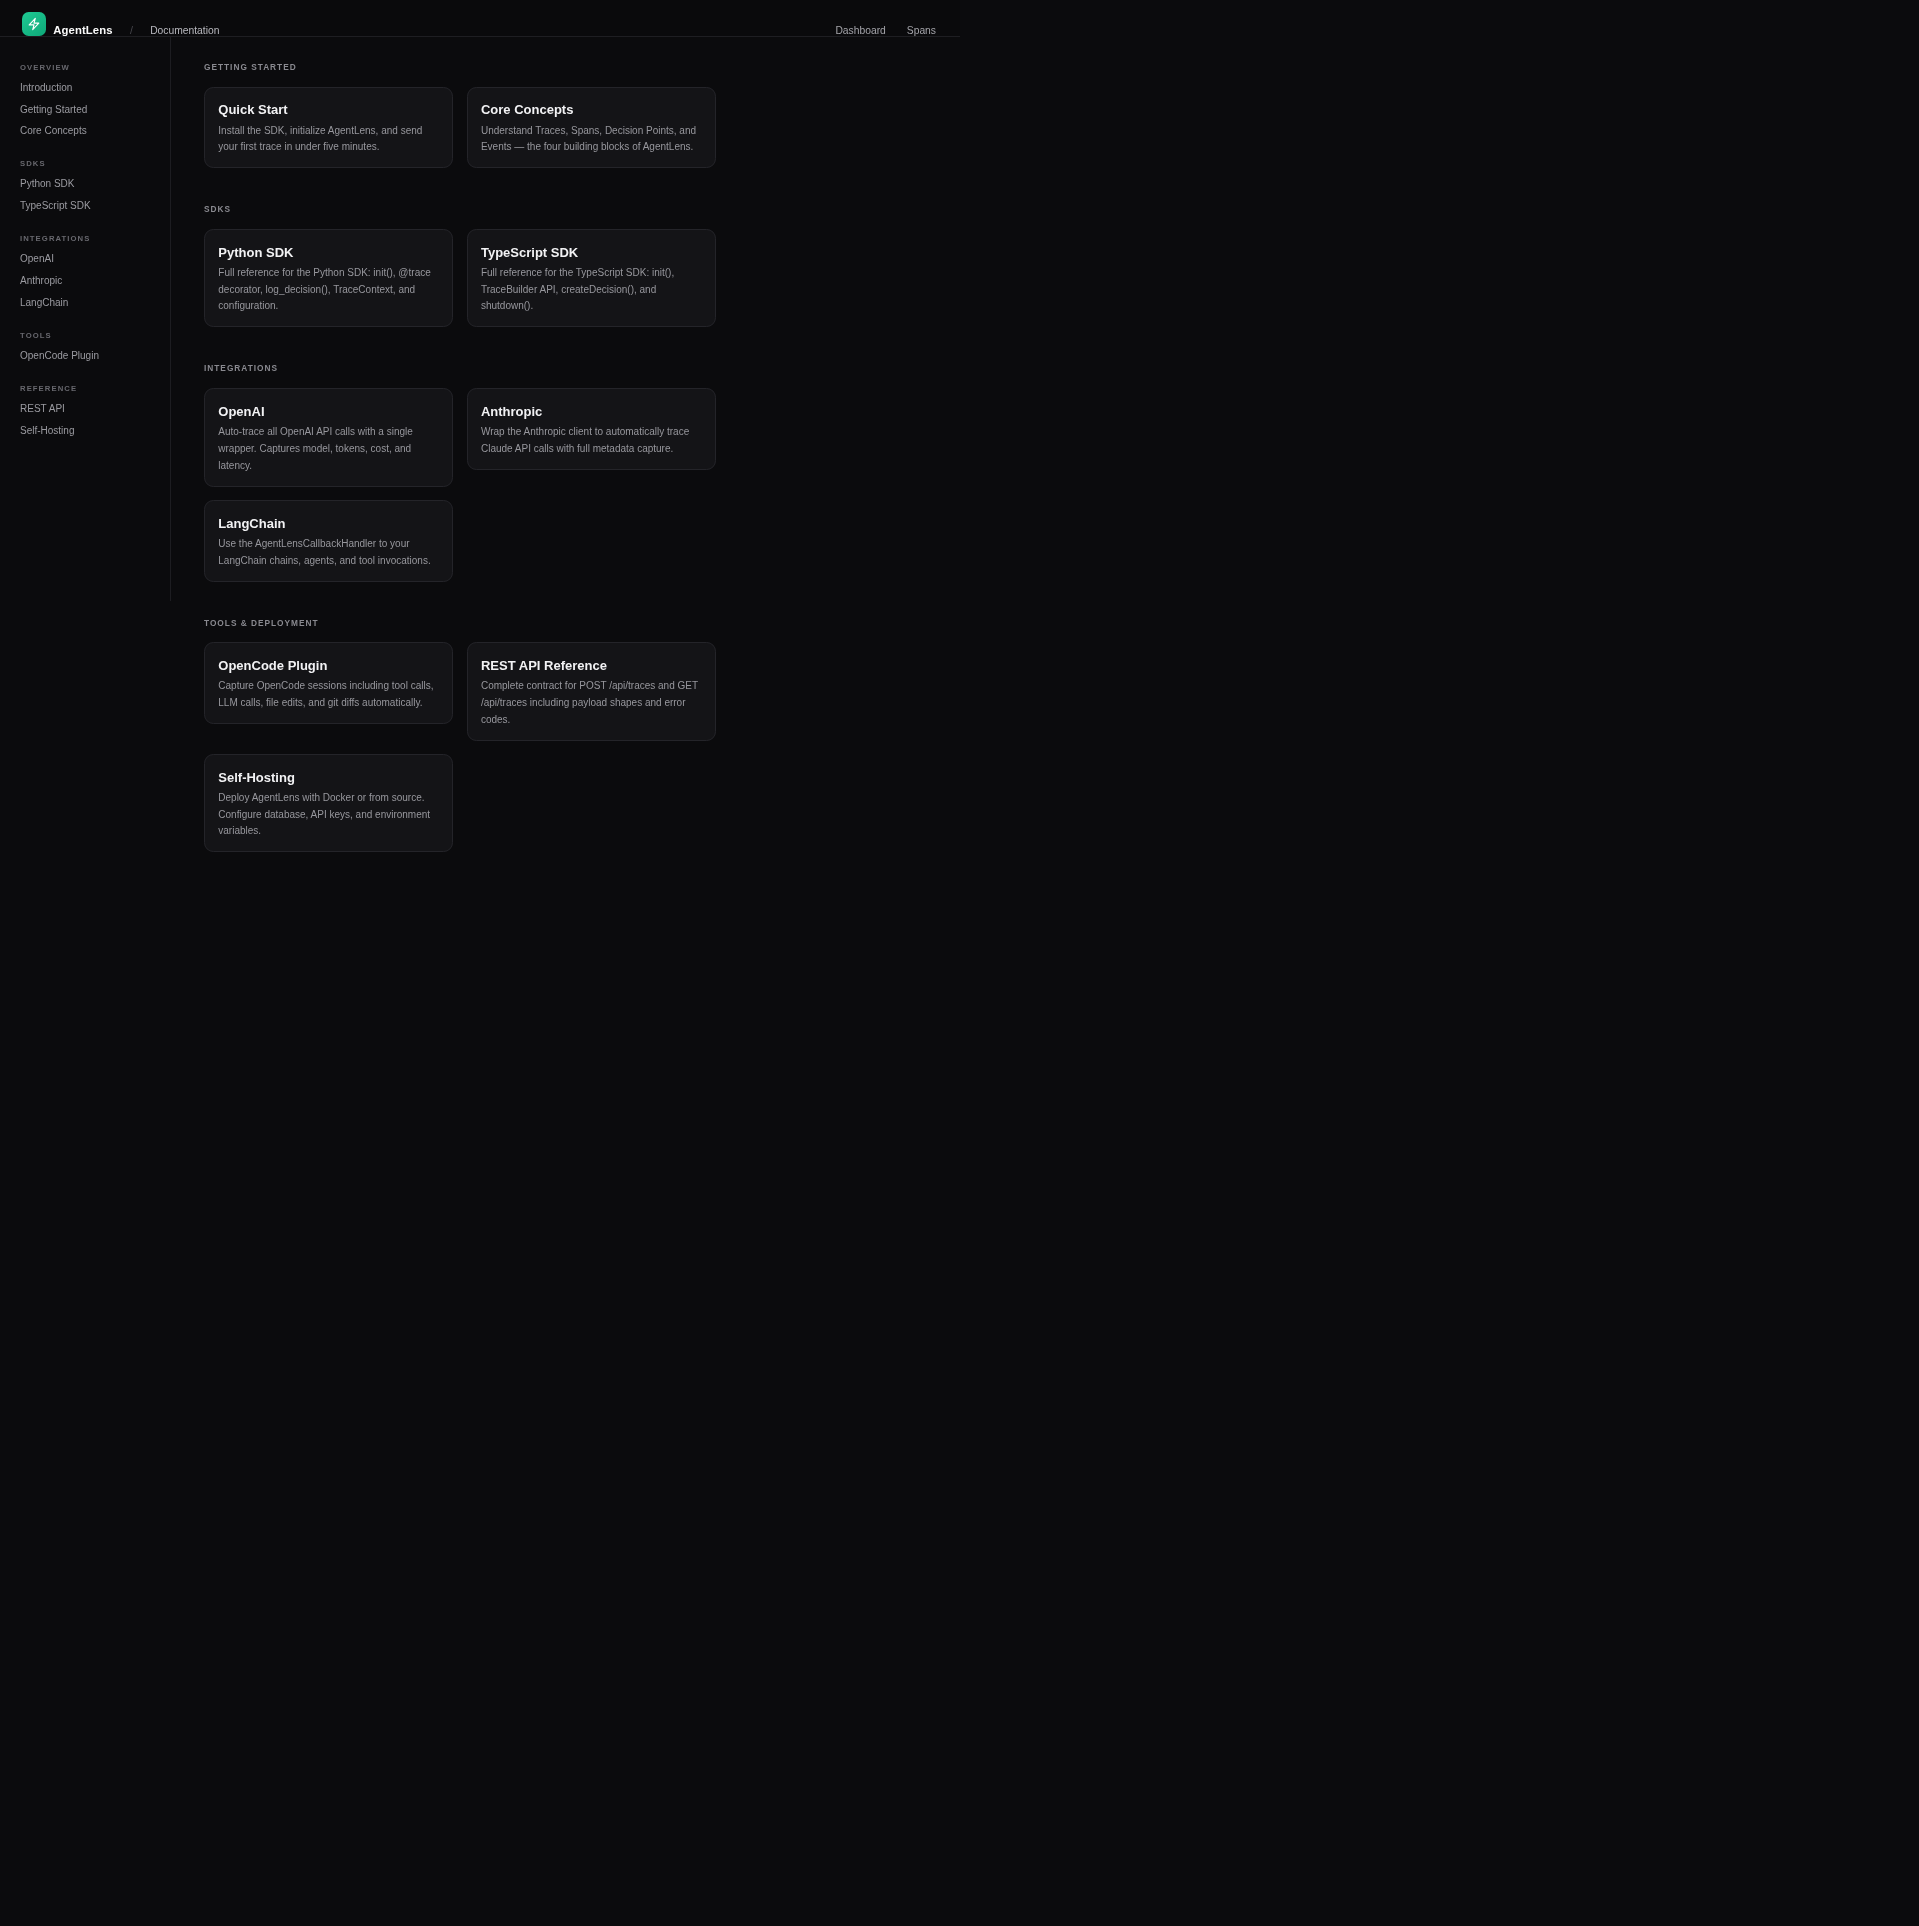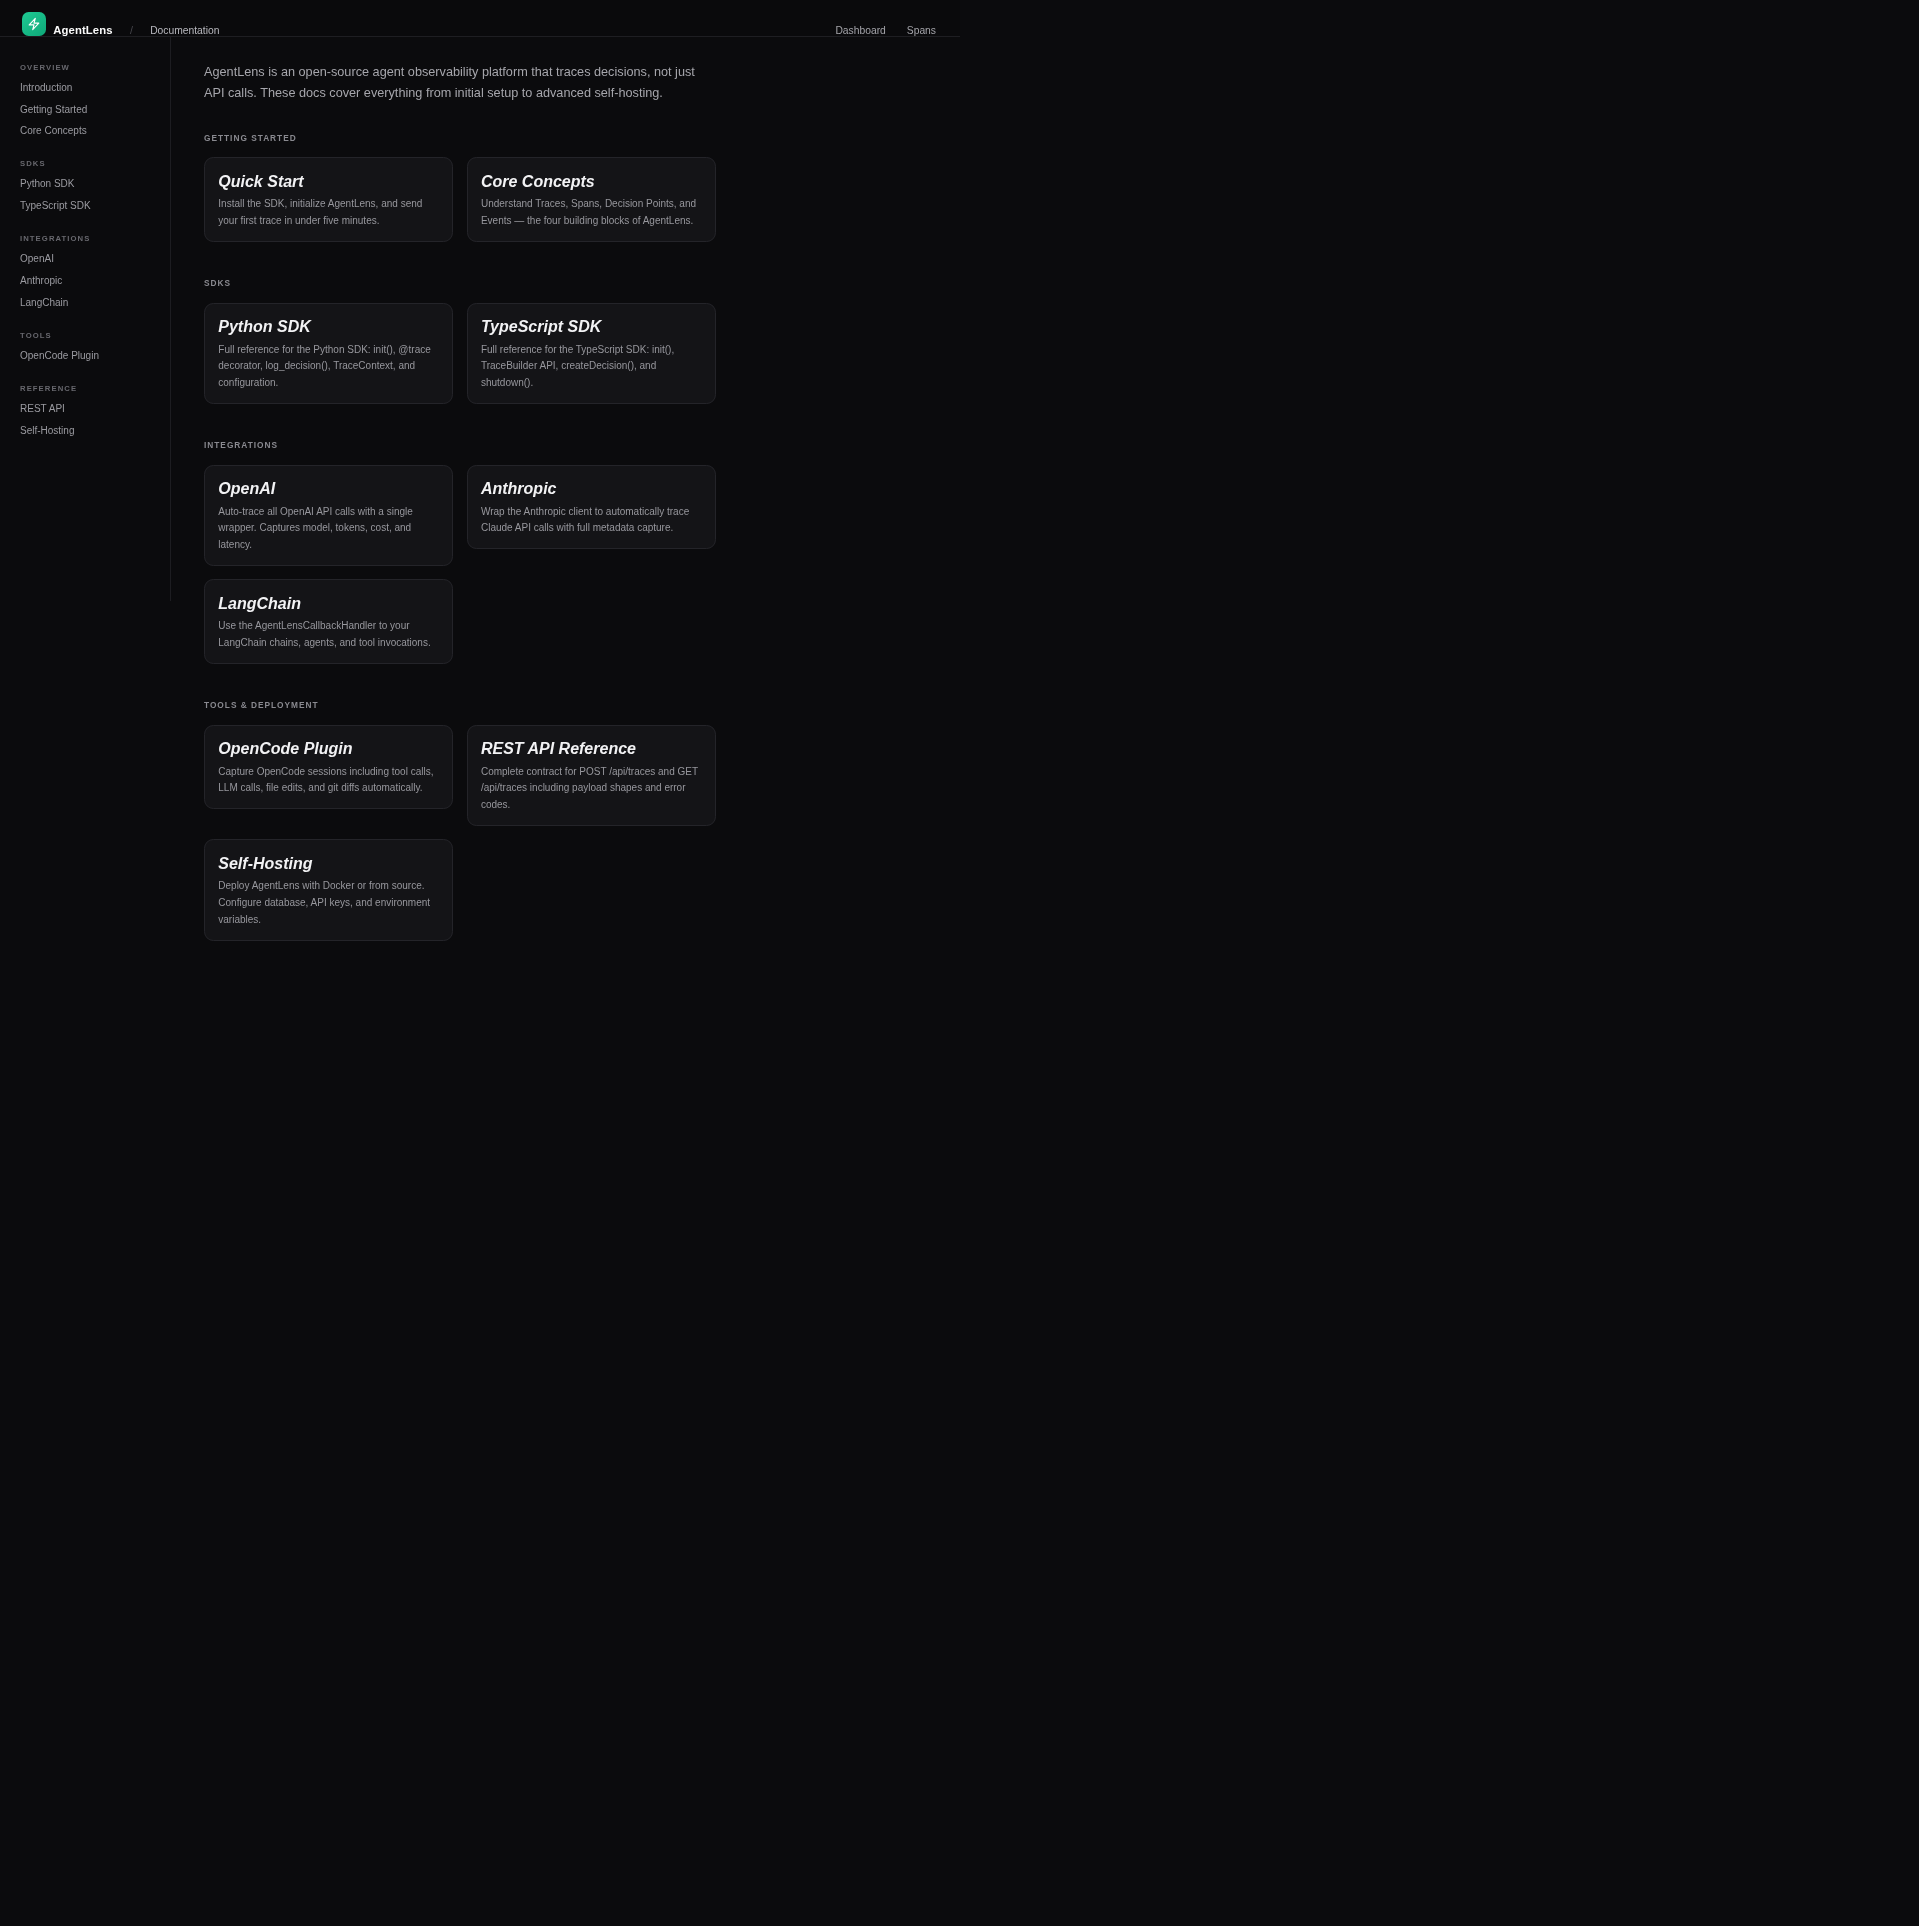--- a/index.html
+++ b/index.html
@@ -68,21 +68,21 @@
   }
   .card-grid {
     display:grid; grid-template-columns:1fr 1fr;
     gap:13.3px; align-items:start;
   }
   .card {
     background:#141417; border:0.7px solid #242429;
     border-radius:9.3px; padding:14.7px 14.7px 11.3px 13.3px;
     cursor:pointer;
   }
-  .card-title { font-size:16px; font-weight:700; color:#f2f2f4; margin:0 0 5.3px;font-style:italic; }
+  .card-title { font-size:13px; font-weight:700; color:#f2f2f4; margin:0 0 5.3px; }
   .card-desc { font-size:10px; line-height:16.7px; color:#97979d; margin:0; }
 </style>
 </head>
 <body>
 
 <header class="topnav">
   <div class="logo-box">
     <span style="display:flex;">
       <svg viewBox="0 0 24 24" fill="none" stroke="#ffffff" stroke-width="1.9" stroke-linecap="round" stroke-linejoin="round">
         <path d="M3.75 13.5 L14.25 2.25 L12 10.5 L20.25 10.5 L9.75 21.75 L12 13.5 Z"></path>
@@ -124,21 +124,20 @@
         <a class="side-item">OpenCode Plugin</a>
       </div>
       <div class="side-section">
         <div class="side-heading">Reference</div>
         <a class="side-item">REST API</a>
         <a class="side-item">Self-Hosting</a>
       </div>
     </aside>
 
   <main class="main">
-    <p class="intro">AgentLens is an open-source agent observability platform that traces decisions, not just API calls. These docs cover everything from initial setup to advanced self-hosting.</p>
     <div id="doc-sections">
         <section class="doc-section">
           <h2 class="section-label">Getting Started</h2>
           <div class="card-grid">
             <div class="card">
               <h3 class="card-title">Quick Start</h3>
               <p class="card-desc">Install the SDK, initialize AgentLens, and send your first trace in under five minutes.</p>
             </div>
             <div class="card">
               <h3 class="card-title">Core Concepts</h3>

